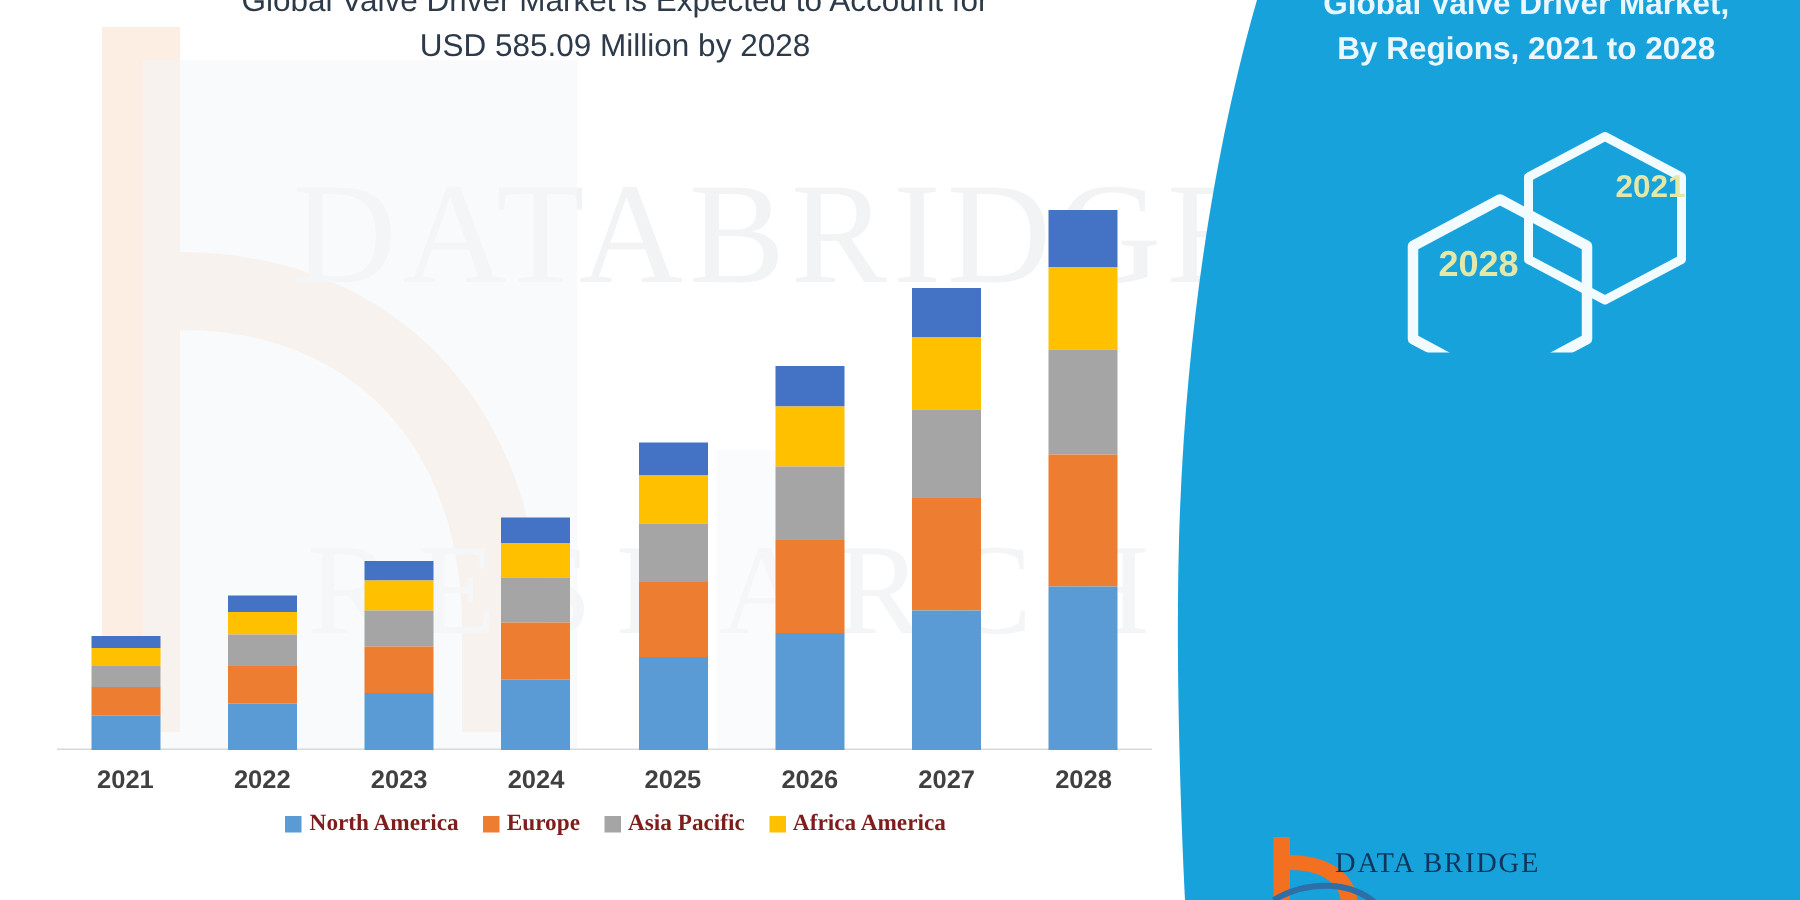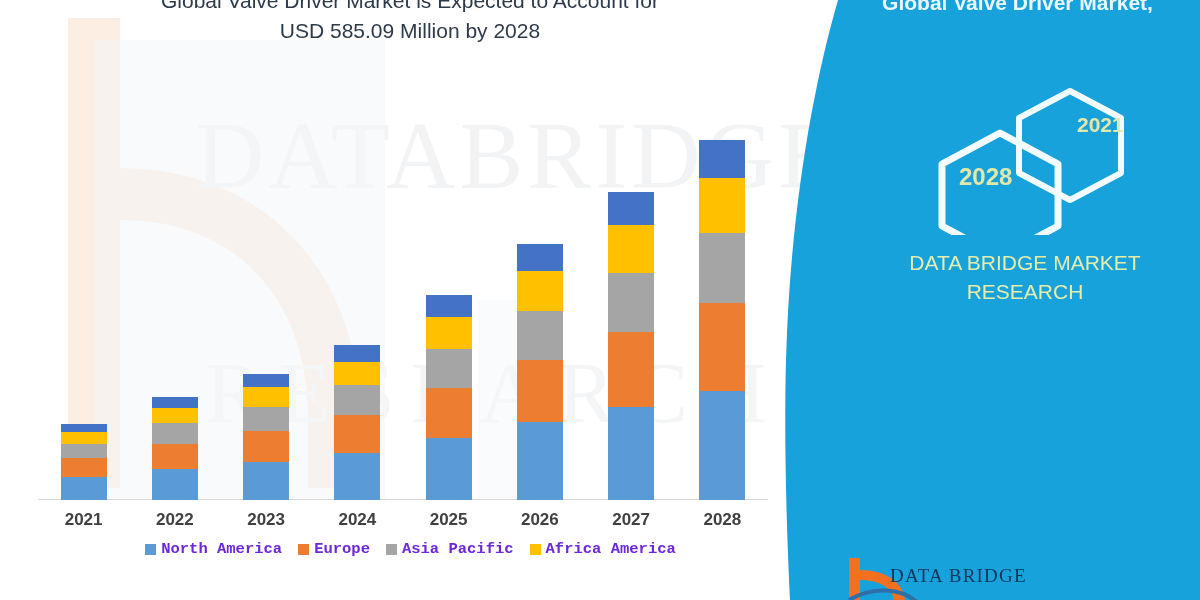--- a/index.html
+++ b/index.html
@@ -159,23 +159,23 @@
     gap: 5px;
   }
   .legend-swatch {
     width: 11px;
     height: 11px;
     display: inline-block;
   }
   .legend-label {
     font-size: 15.5px;
     font-weight: bold;
-    color: #6d28d9;
+    color: #7f1d1d;
     white-space: nowrap;
-    font-family: Liberation Mono, monospace;
+    font-family: Liberation Serif, serif;
   }
 
   
   .rp-title {
     position: absolute;
     left: 845px;
     top: -12px;
     width: 345px;
     text-align: center;
     color: #eaf7ff;
@@ -348,35 +348,32 @@
         <span class="legend-label">Asia Pacific</span>
       </div>
       <div class="legend-item">
         <span class="legend-swatch" style="background: rgb(255, 192, 0);"></span>
         <span class="legend-label">Africa America</span>
       </div>
     </div>
 
   <div class="rp-title">
     <div>Global Valve Driver Market,</div>
+    <div>By Regions, 2021 to 2028</div>
   </div>
 
   <div class="hexwrap">
     <svg width="265" height="150" viewBox="0 0 265 150">
       <polygon points="145,6 196,33 196,88 145,115 94,88 94,33" fill="none" stroke="#f2fbff" stroke-width="6" stroke-linejoin="round"></polygon>
       <polygon points="75,48 133,79 133,141 75,172 17,141 17,79" fill="none" stroke="#f2fbff" stroke-width="7" stroke-linejoin="round"></polygon>
     </svg>
     <div class="hex-label hex-2021">2021</div>
     <div class="hex-label hex-2028">2028</div>
   </div>
 
-  <div class="brand">
-    <div>DATA BRIDGE MARKET</div>
-    <div>RESEARCH</div>
-  </div>
 
   <svg class="logo" viewBox="0 0 230 46">
     <rect x="6" y="2" width="11" height="44" fill="#F37021"></rect>
     <path d="M17 14 C44 14 62 28 62 46 L51 46 C51 34 39 24 17 24 Z" fill="#F37021"></path>
     <path d="M6 44 C30 30 58 32 74 46" fill="none" stroke="#2f6fa8" stroke-width="4"></path>
   </svg>
   <div class="logo-text">DATA BRIDGE</div>
 
 </div>
 

